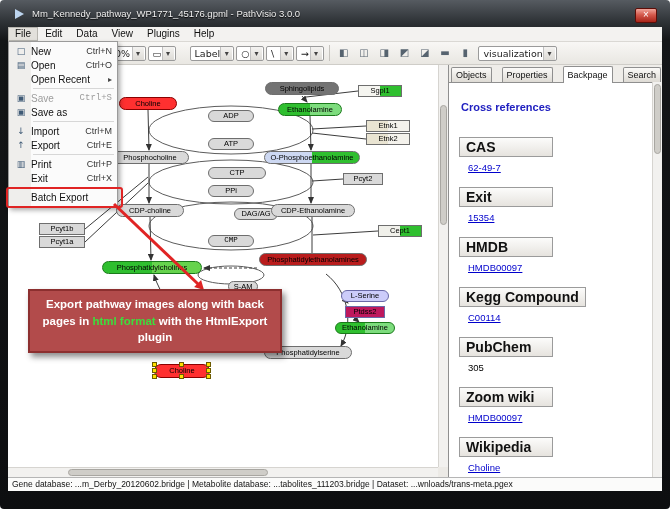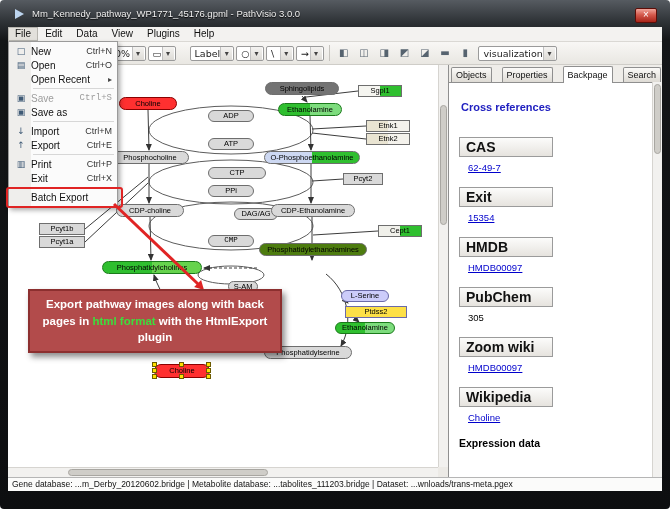--- a/index.html
+++ b/index.html
@@ -244,33 +244,33 @@
           </div>
           <div class="node box" data-name="pathway-node-pcyt1b" style="left: 31px; top: 158px; width: 46px; height: 12px; background: rgb(217, 217, 217);">
             <span class="node-label" data-name="node-label">Pcyt1b</span>
           </div>
           <div class="node box" data-name="pathway-node-pcyt1a" style="left: 31px; top: 171px; width: 46px; height: 12px; background: rgb(217, 217, 217);">
             <span class="node-label" data-name="node-label">Pcyt1a</span>
           </div>
           <div class="node rounded" data-name="pathway-node-phosphatidylcholines" style="left: 94px; top: 196px; width: 100px; height: 13px; background: linear-gradient(90deg, rgb(47, 191, 47) 0%, rgb(47, 191, 47) 50%, rgb(102, 211, 77) 50%, rgb(102, 211, 77) 100%); border-color: rgb(26, 122, 26);">
             <span class="node-label" data-name="node-label">Phosphatidylcholines</span>
           </div>
-          <div class="node rounded" data-name="pathway-node-phosphatidylethanolamines" style="left: 251px; top: 178px; width: 108px; height: 13px; background: #4d7c0f; align-items: center;">
+          <div class="node rounded" data-name="pathway-node-phosphatidylethanolamines" style="left: 251px; top: 188px; width: 108px; height: 13px; background: #b91c1c; align-items: center;">
             <span class="node-label" data-name="node-label">Phosphatidylethanolamines</span>
           </div>
           <div class="node rounded" data-name="pathway-node-s-ah" style="left: 189px; top: 232px; width: 30px; height: 11px; background: #fdba74; font-family: Liberation Serif, serif;">
             <span class="node-label" data-name="node-label">S-AH</span>
           </div>
           <div class="node rounded" data-name="pathway-node-s-am" style="left: 220px; top: 216px; width: 30px; height: 11px; background: rgb(217, 217, 217);">
             <span class="node-label" data-name="node-label">S-AM</span>
           </div>
           <div class="node rounded" data-name="pathway-node-l-serine" style="left: 333px; top: 225px; width: 48px; height: 12px; background: rgb(204, 204, 250); border-color: rgb(106, 106, 168);">
             <span class="node-label" data-name="node-label">L-Serine</span>
           </div>
-          <div class="node box" data-name="pathway-node-ptdss2" style="left: 337px; top: 241px; width: 62px; height: 12px; background: #fde047; border-color: rgb(106, 106, 168);">
+          <div class="node box" data-name="pathway-node-ptdss2" style="left: 337px; top: 241px; width: 40px; height: 12px; background: #be185d; border-color: rgb(106, 106, 168);">
             <span class="node-label" data-name="node-label">Ptdss2</span>
           </div>
           <div class="node rounded" data-name="pathway-node-ethanolamine-bottom" style="left: 327px; top: 257px; width: 60px; height: 12px; background: linear-gradient(90deg, rgb(47, 191, 47) 0%, rgb(47, 191, 47) 50%, rgb(125, 220, 125) 50%, rgb(125, 220, 125) 100%); border-color: rgb(26, 122, 26);">
             <span class="node-label" data-name="node-label">Ethanolamine</span>
           </div>
           <div class="node rounded" data-name="pathway-node-phosphatidylserine" style="left: 256px; top: 281px; width: 88px; height: 13px; background: rgb(217, 217, 217);">
             <span class="node-label" data-name="node-label">Phosphatidylserine</span>
           </div>
           <div class="node rounded" data-name="pathway-node-choline-selected" style="left: 146px; top: 299px; width: 56px; height: 14px; background: rgb(255, 48, 48); border-color: rgb(138, 0, 0);">
             <span class="node-label" data-name="node-label">Choline</span>
@@ -300,20 +300,21 @@
           <div class="tab active" data-name="tab-backpage">Backpage</div>
           <div class="tab" data-name="tab-search">Search</div>
           <div class="tab" data-name="tab-legend">Legend</div>
         </div>
       <div class="sidebar-content" data-name="backpage-panel">
         <div class="bp-title" data-name="cross-references-title">Cross references</div>
         <div data-name="backpage-sections">
             <div class="bp-section" data-name="backpage-section-cas"><div class="bp-header" data-name="section-header-cas">CAS</div><div class="bp-value link" data-name="crossref-link">62-49-7</div></div>
             <div class="bp-section" data-name="backpage-section-chebi"><div class="bp-header" data-name="section-header-chebi">Exit</div><div class="bp-value link" data-name="crossref-link">15354</div></div>
             <div class="bp-section" data-name="backpage-section-hmdb"><div class="bp-header" data-name="section-header-hmdb">HMDB</div><div class="bp-value link" data-name="crossref-link">HMDB00097</div></div>
+            <div class="bp-section" data-name="backpage-section-kegg-compound"><div class="bp-header" data-name="section-header-kegg-compound">Kegg Compound</div><div class="bp-value link" data-name="crossref-link">C00114</div></div>
             <div class="bp-section" data-name="backpage-section-pubchem"><div class="bp-header" data-name="section-header-pubchem">PubChem</div><div class="bp-value" data-name="crossref-value">305</div></div>
             <div class="bp-section" data-name="backpage-section-nugo-wiki"><div class="bp-header" data-name="section-header-nugo-wiki">Zoom wiki</div><div class="bp-value link" data-name="crossref-link">HMDB00097</div></div>
             <div class="bp-section" data-name="backpage-section-wikipedia"><div class="bp-header" data-name="section-header-wikipedia">Wikipedia</div><div class="bp-value link" data-name="crossref-link">Choline</div></div>
           </div>
         <div class="bp-footer" data-name="expression-data-heading">Expression data</div>
       </div>
       <div class="vscroll sidebar-vscroll" data-name="sidebar-scrollbar">
         <div class="thumb" style="left:1px;right:1px;top:2px;height:70px;" data-name="sidebar-scroll-thumb"></div>
       </div>
     </div>

